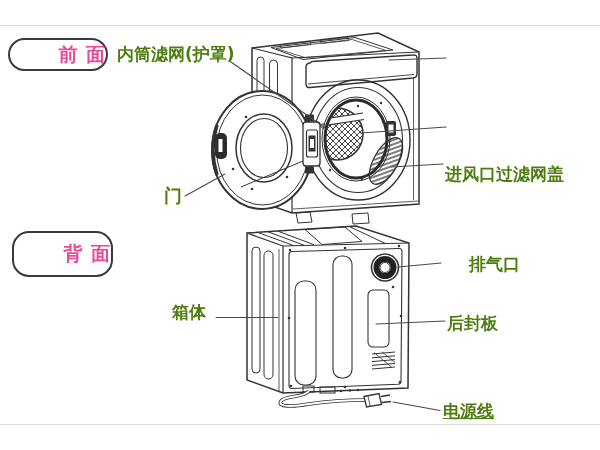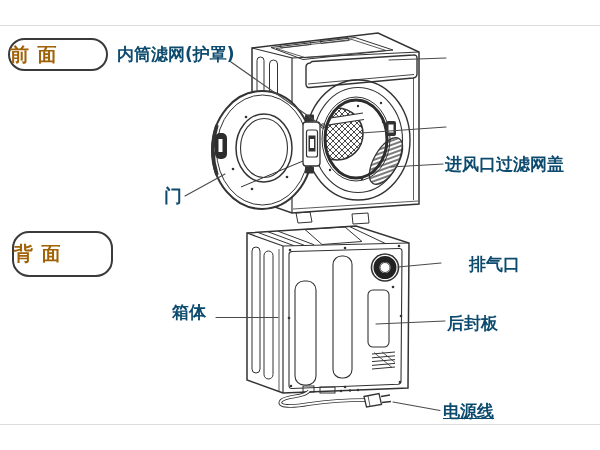--- a/index.html
+++ b/index.html
@@ -6,30 +6,30 @@
   .canvas{
     position:relative;width:600px;height:450px;background:#fff;overflow:hidden;
     font-family:"DejaVu Sans","Liberation Sans",sans-serif;color:#333;
   }
   .frame-line{position:absolute;left:0;width:600px;height:1px;background:#dcdcdc;}
   .frame-line.top{top:25px;}
   .frame-line.bottom{top:424px;}
   .diagram-svg{position:absolute;left:0;top:0;}
   .badge{
     position:absolute;box-sizing:border-box;border:2px solid #3a3a3a;border-radius:17px;
-    display:flex;align-items:center;justify-content:flex-start;background:#fff;
-    font-size:19px;font-weight:700;color:#a16207;letter-spacing:1px;white-space:pre;
+    display:flex;align-items:center;justify-content:flex-end;background:#fff;
+    font-size:19px;font-weight:700;color:#ec4899;letter-spacing:1px;white-space:pre;
   }
   .badge.front{left:8px;top:38px;width:100px;height:33px;}
   .badge.back{left:12px;top:231px;width:101px;height:46px;}
-  .lbl{position:absolute;font-size:17px;font-weight:600;color:#0c4a6e;white-space:nowrap;line-height:1.15;text-align:center;}
+  .lbl{position:absolute;font-size:17px;font-weight:600;color:#4d7c0f;white-space:nowrap;line-height:1.15;text-align:center;}
   .lbl-inner-filter{left:117px;top:45px;}
   .lbl-smart-panel{left:449px;top:48px;}
   .lbl-sus-drum{left:449px;top:118px;}
-  .lbl-inlet-cover{left:445px;top:155px;}
+  .lbl-inlet-cover{left:445px;top:165px;}
   .lbl-door{left:164px;top:186px;font-size:18px;}
   .lbl-exhaust{left:443px;top:255px;margin-left:26px;}
   .lbl-cabinet{left:172px;top:303px;}
   .lbl-rear-panel{left:447px;top:314px;}
   .lbl-power-cord{left:443px;top:402px;text-decoration:underline;}
 </style>
 </head>
 <body>
 
 <div class="canvas">

